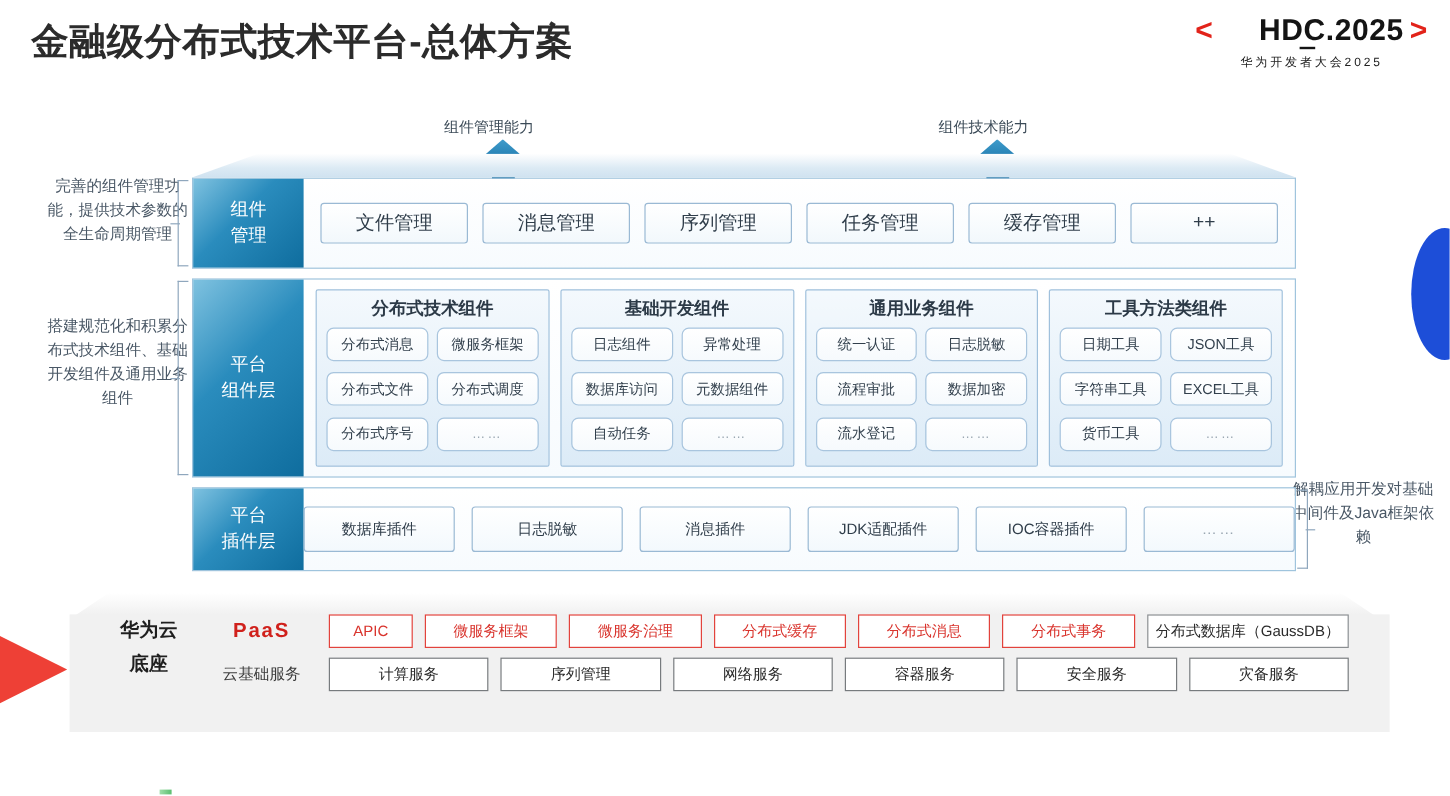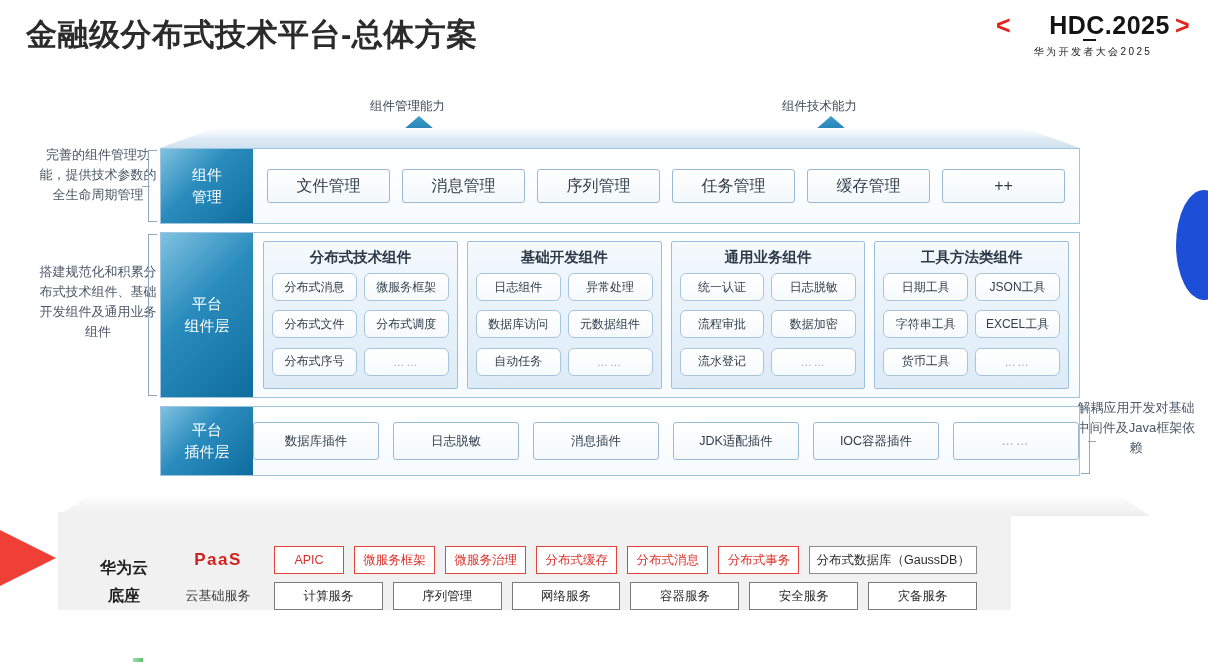--- a/index.html
+++ b/index.html
@@ -151,23 +151,23 @@
   .bracket.right { border: 1px solid #8fa7bd; border-left: none; }
   .bracket.right::after { left: auto; right: -7px; }
 
   
   .base-bevel {
     position:absolute; left:58px; top:494px; width:1092px; height:22px;
     background: linear-gradient(180deg,#ffffff 0%, #eeeeee 100%);
     clip-path: polygon(3% 0%, 97% 0%, 100% 100%, 0% 100%);
   }
   .base-panel {
-    position: absolute; left: 58px; top: 512px; width: 953px; height: 98px;
+    position: absolute; left: 58px; top: 512px; width: 1100px; height: 98px;
     background: #f1f1f1;
-    display: flex; align-items: flex-end;
+    display: flex; align-items: flex-start;
   }
   .base-left {
     width: 96px; flex: 0 0 96px; text-align: center;
     font-size: 16px; font-weight: bold; color: #1f1f1f; line-height: 1.75;
     margin-left: 18px;
   }
   .base-rows { flex: 1; display: flex; flex-direction: column; gap: 8px; padding-right: 34px; }
   .base-line { display: flex; align-items: center; gap: 10px; }
   .base-rowlabel {
     width: 92px; flex: 0 0 92px; text-align: center; white-space: nowrap;

